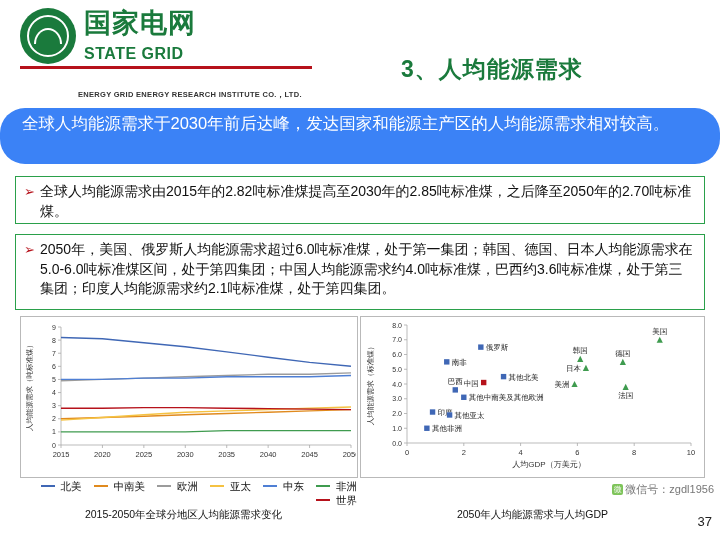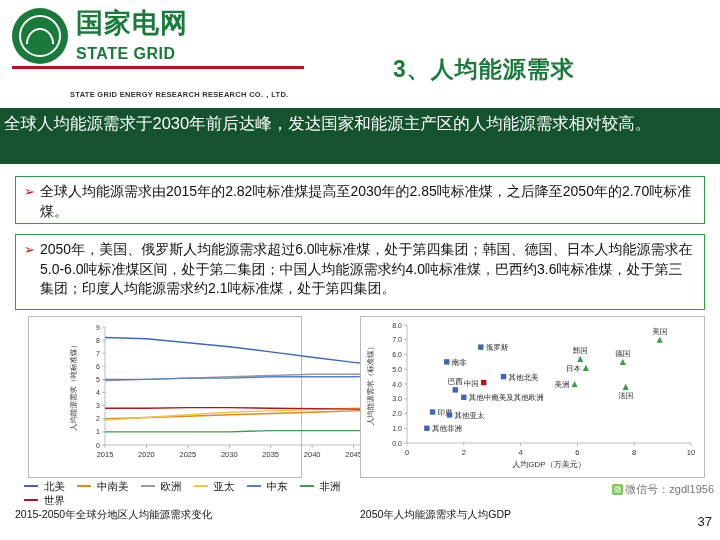--- a/index.html
+++ b/index.html
@@ -1,87 +1,87 @@
 <!DOCTYPE html>
 <html><head>
 <meta charset="utf-8">
 <style>
   html,body{margin:0;padding:0;}
   body{width:720px;height:540px;background:#ffffff;font-family:"Liberation Sans","DejaVu Sans",sans-serif;overflow:hidden;position:relative;}
 
   
-  .header{position:absolute;left:4px;top:0;width:708px;height:100px;}
+  .header{position:absolute;left:12px;top:0;width:708px;height:100px;}
   .logo-wrap{position:absolute;left:8px;top:8px;display:flex;align-items:center;}
   .logo-circle{width:56px;height:56px;border-radius:50%;background:#1a7a3c;position:relative;flex:0 0 auto;}
   .logo-circle:before{content:"";position:absolute;left:7px;top:7px;width:42px;height:42px;border-radius:50%;border:2px solid #ffffff;box-sizing:border-box;}
   .logo-circle:after{content:"";position:absolute;left:14px;top:20px;width:28px;height:16px;border-radius:50% 50% 0 0/100% 100% 0 0;border:2px solid #fff;border-bottom:none;box-sizing:border-box;}
   .logo-txt{margin-left:8px;line-height:1;}
   .logo-cn{font-size:27px;font-weight:bold;color:#1a7a3c;letter-spacing:1px;}
   .logo-en{font-size:16px;font-weight:bold;color:#1a7a3c;letter-spacing:0.5px;margin-top:9px;}
   .hr-red{position:absolute;left:8px;top:66px;width:292px;height:3px;background:#b6121b;}
   .inst-cn{position:absolute;left:62px;top:70px;font-size:17px;font-weight:bold;color:#b6121b;letter-spacing:0.5px;}
   .inst-en{position:absolute;left:66px;top:90px;font-size:7.5px;font-weight:bold;color:#333;letter-spacing:0.3px;}
   .slide-title{position:absolute;left:380px;top:54px;font-size:23px;font-weight:bold;color:#1a7a3c;letter-spacing:1px;margin-left:9px;}
 
   
-  .banner{position:absolute;left:0;top:108px;width:720px;height:56px;background:#14532d;color:#fff;
-          font-size:16.5px;line-height:27px;padding:2px 10px 0 4px;box-sizing:border-box;}
+  .banner{position:absolute;left:0;top:108px;width:720px;height:56px;background:#3b82f6;color:#fff;
+          font-size:16.5px;line-height:27px;padding:2px 10px 0 22px;box-sizing:border-box;border-radius:25px;}
 
   
   .box{position:absolute;left:15px;width:690px;box-sizing:border-box;border:1.5px solid #2aa04a;background:#fff;
        padding:5px 8px 5px 8px;}
   .box1{top:176px;height:48px;}
   .box2{top:234px;height:76px;}
   .bullet-row{display:flex;align-items:flex-start;}
   .arrow{color:#b6121b;font-size:13px;line-height:19px;flex:0 0 16px;}
   .btxt{font-size:14px;line-height:19.5px;color:#111;}
 
   
   .chart-box{position:absolute;border:1px solid #b9b9b9;background:#fff;box-sizing:border-box;}
-  .chart-left{left:28px;top:316px;width:274px;height:162px;padding-left:36px;}
+  .chart-left{left:20px;top:316px;width:338px;height:162px;}
   .chart-right{left:360px;top:316px;width:345px;height:162px;}
-  .legend{position:absolute;left:20px;top:480px;width:337px;text-align:left;font-size:10.5px;color:#111;}
+  .legend{position:absolute;left:28px;top:480px;width:337px;text-align:right;font-size:10.5px;color:#111;}
   .legend span{margin:0 4px;white-space:nowrap;}
   .lg-dash{display:inline-block;width:14px;height:2px;vertical-align:3px;margin-right:2px;}
-  .cap{position:absolute;font-size:10.5px;color:#111;text-align:left;}
+  .cap{position:absolute;font-size:10.5px;color:#111;text-align:center;}
   .cap-l{left:15px;top:508px;width:337px;}
   .cap-r{left:360px;top:508px;width:345px;}
   .pagenum{position:absolute;right:8px;top:514px;font-size:13px;color:#222;}
   .wmark{position:absolute;right:6px;top:482px;font-size:11px;color:#777;}
   .wmark .wm-ico{display:inline-block;width:11px;height:11px;border-radius:2px;background:#7ec45a;color:#fff;font-size:8px;text-align:center;line-height:11px;vertical-align:1px;margin-right:2px;}
 </style>
 </head>
 <body>
 
 <div class="header">
   <div class="logo-wrap">
     <div class="logo-circle"></div>
     <div class="logo-txt">
       <div class="logo-cn">国家电网</div>
       <div class="logo-en">STATE GRID</div>
     </div>
   </div>
   <div class="hr-red"></div>
-  <div class="inst-en">STATE GRID ENERGY RESEARCH RESEARCH CO.，LTD.</div>
+  <div class="inst-en">ENERGY GRID ENERGY RESEARCH INSTITUTE CO.，LTD.</div>
   <div class="slide-title">3、人均能源需求</div>
 </div>
 
 <div class="banner">全球人均能源需求于2030年前后达峰，发达国家和能源主产区的人均能源需求相对较高。</div>
 
 <div class="box box1">
   <div class="bullet-row">
     <div class="arrow">➢</div>
     <div class="btxt">全球人均能源需求由2015年的2.82吨标准煤提高至2030年的2.85吨标准煤，之后降至2050年的2.70吨标准煤。</div>
   </div>
 </div>
 
 <div class="box box2">
   <div class="bullet-row">
     <div class="arrow">➢</div>
-    <div class="btxt">2050年，美国、俄罗斯人均能源需求超过6.0吨标准煤，处于第四集团；韩国、德国、日本人均能源需求在5.0-6.0吨标准煤区间，处于第二集团；中国人均能源需求约4.0吨标准煤，巴西约3.6吨标准煤，处于第三集团；印度人均能源需求约2.1吨标准煤，处于第四集团。</div>
+    <div class="btxt">2050年，美国、俄罗斯人均能源需求超过6.0吨标准煤，处于第一集团；韩国、德国、日本人均能源需求在5.0-6.0吨标准煤区间，处于第四集团；中国人均能源需求约4.0吨标准煤，巴西约3.6吨标准煤，处于第三集团；印度人均能源需求约2.1吨标准煤，处于第四集团。</div>
   </div>
 </div>
 
 <div class="chart-box chart-left">
   <svg id="svg-line" width="335" height="160" viewBox="0 0 335 160">
       <line x1="40" y1="10" x2="40" y2="128" stroke="#aaa" stroke-width="0.8"></line>
       <line x1="40" y1="128" x2="330" y2="128" stroke="#aaa" stroke-width="0.8"></line>
       <line x1="37" y1="128" x2="40" y2="128" stroke="#aaa" stroke-width="0.8"></line>
       <text x="35" y="130.6" text-anchor="end" font-size="7" fill="#333" font-family="&quot;Liberation Sans&quot;,sans-serif">0</text>
       <line x1="37" y1="114.88888888888889" x2="40" y2="114.88888888888889" stroke="#aaa" stroke-width="0.8"></line>

